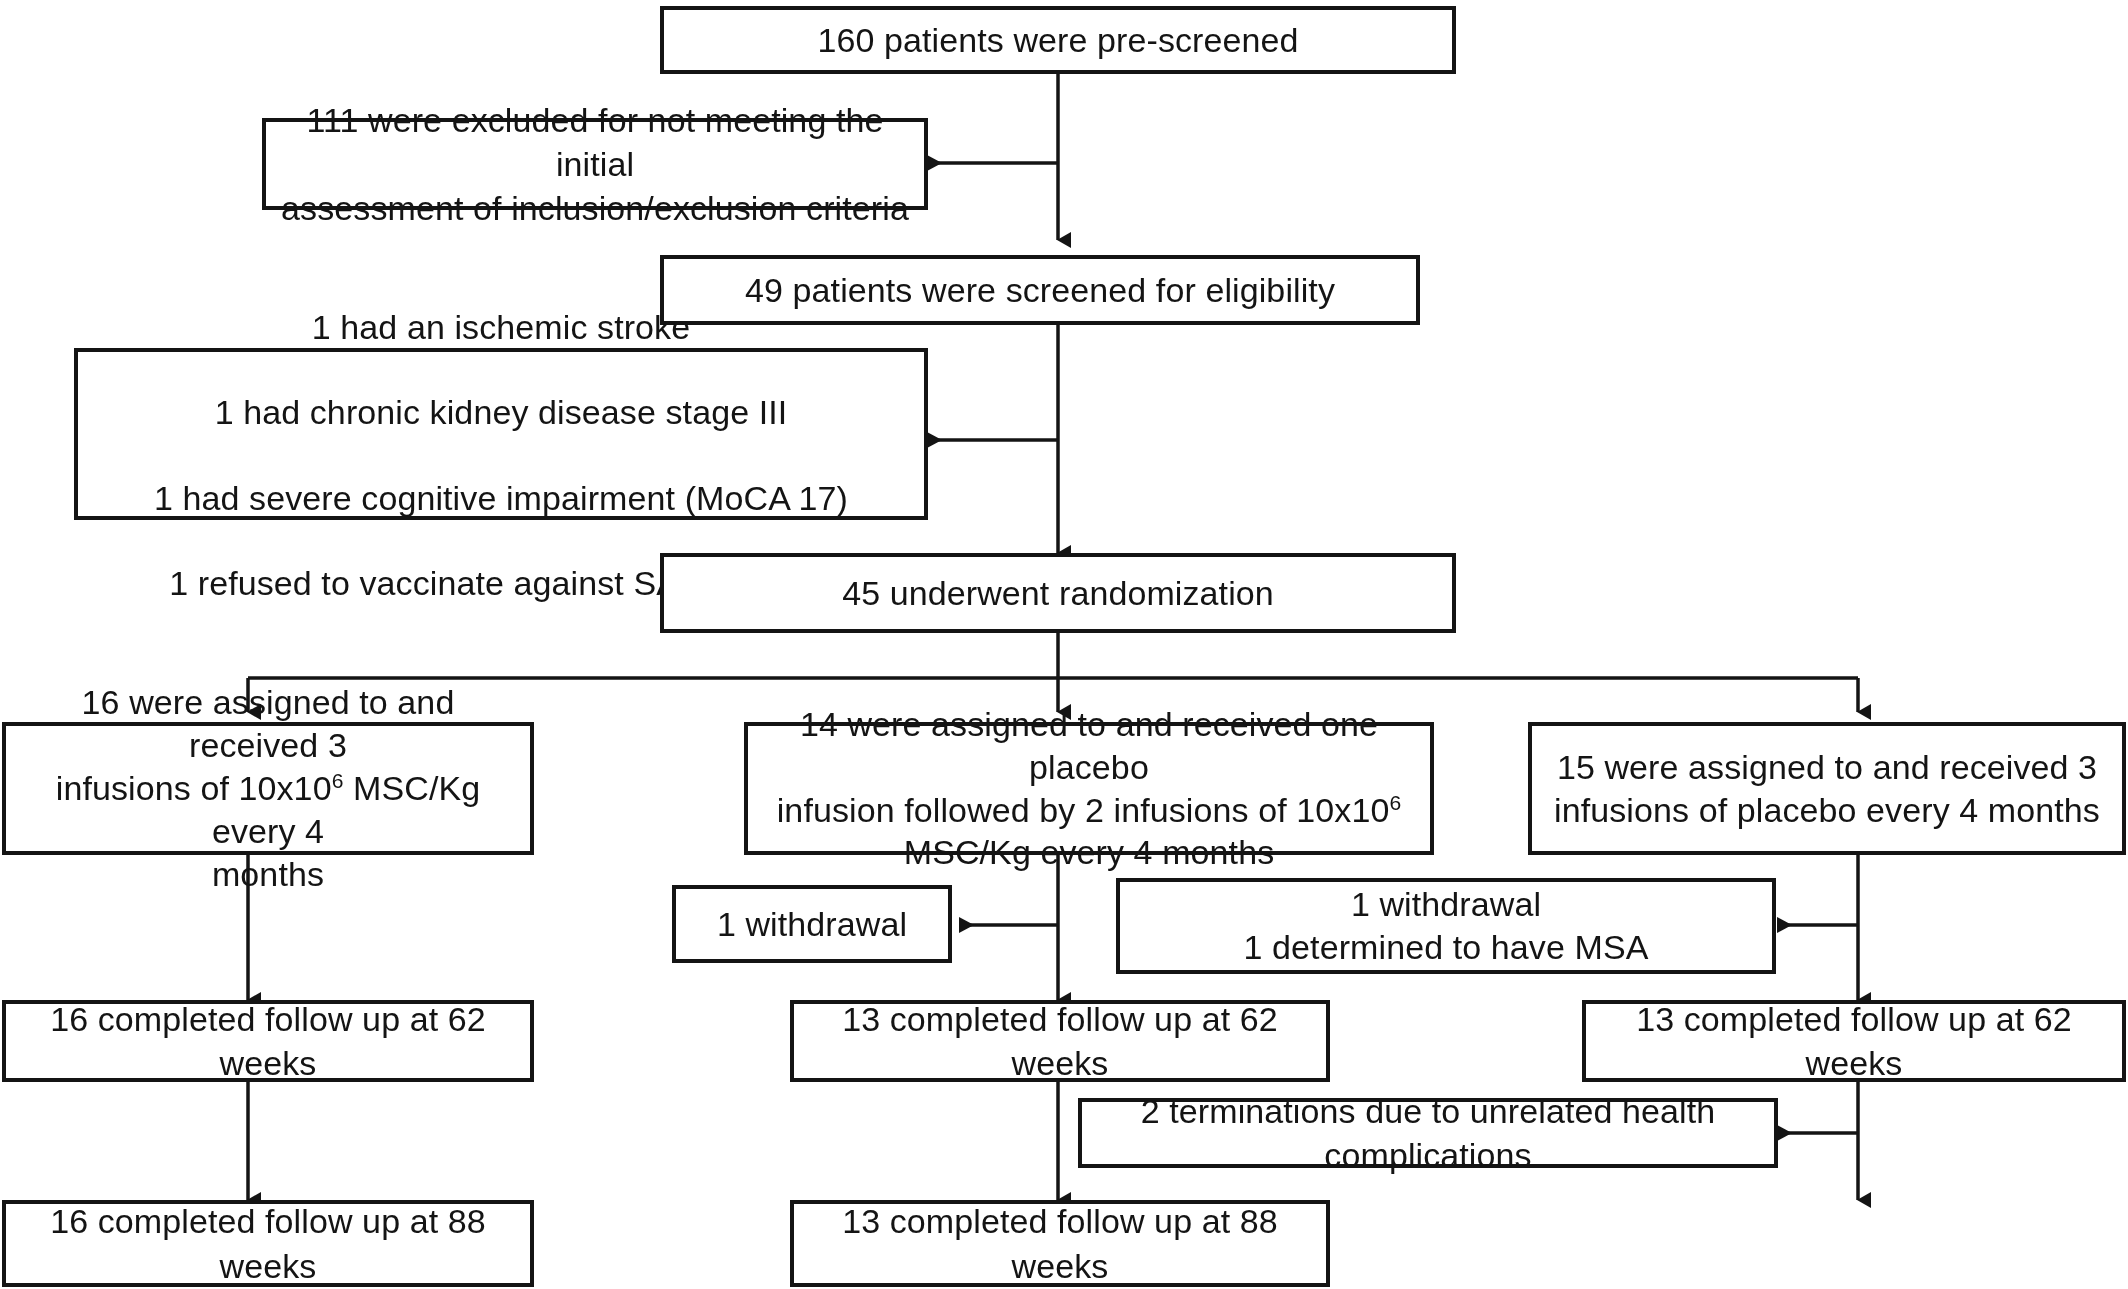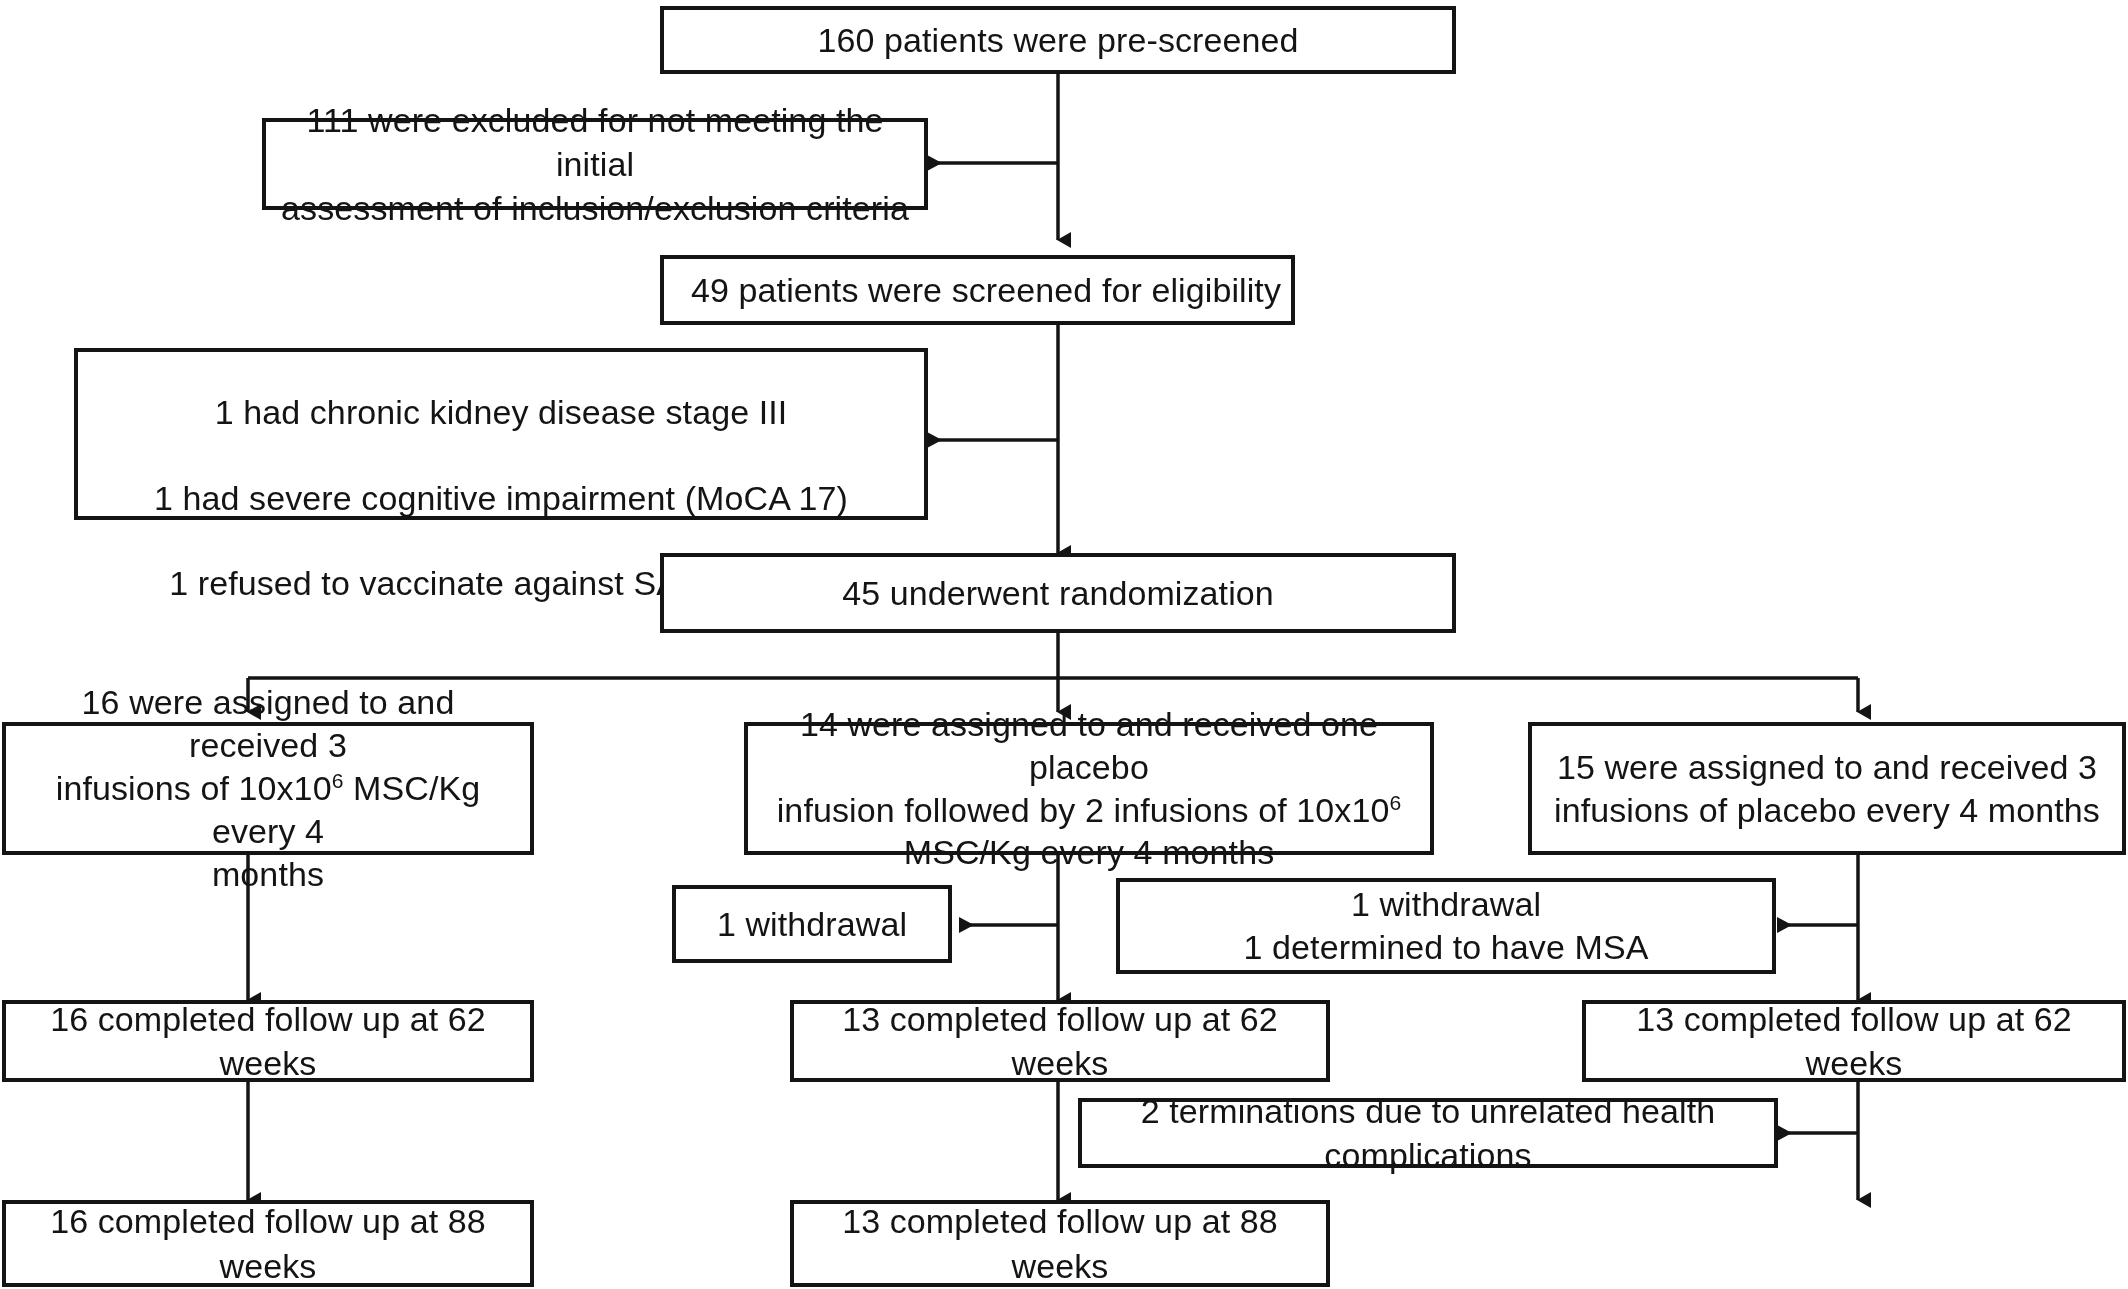--- a/index.html
+++ b/index.html
@@ -106,27 +106,27 @@
 
   <div class="node" style="left:660px; top:6px; width:796px; height:68px;">
     <span class="txt">160 patients were pre-screened</span>
   </div>
 
   <div class="node" style="left:262px; top:118px; width:666px; height:92px;">
     <span class="txt">111 were excluded for not meeting the initial
 assessment of inclusion/exclusion criteria</span>
   </div>
 
-  <div class="node" style="left:660px; top:255px; width:635px; height:70px;text-align:right;">
+  <div class="node" style="left:660px; top:255px; width:760px; height:70px;">
     <span class="txt">49 patients were screened for eligibility</span>
   </div>
 
   <div class="node tight" style="left:74px; top:348px; width:854px; height:172px;">
     <span class="txt">
-      <br>
+      <span>1 had an ischemic stroke</span><br>
       <span>1 had chronic kidney disease stage III</span><br>
       <span>1 had severe cognitive impairment (MoCA 17)</span><br>
       <span>1 refused to vaccinate against SARS-CoV-2</span>
     </span>
   </div>
 
   <div class="node" style="left:660px; top:553px; width:796px; height:80px;">
     <span class="txt">45 underwent randomization</span>
   </div>
 

